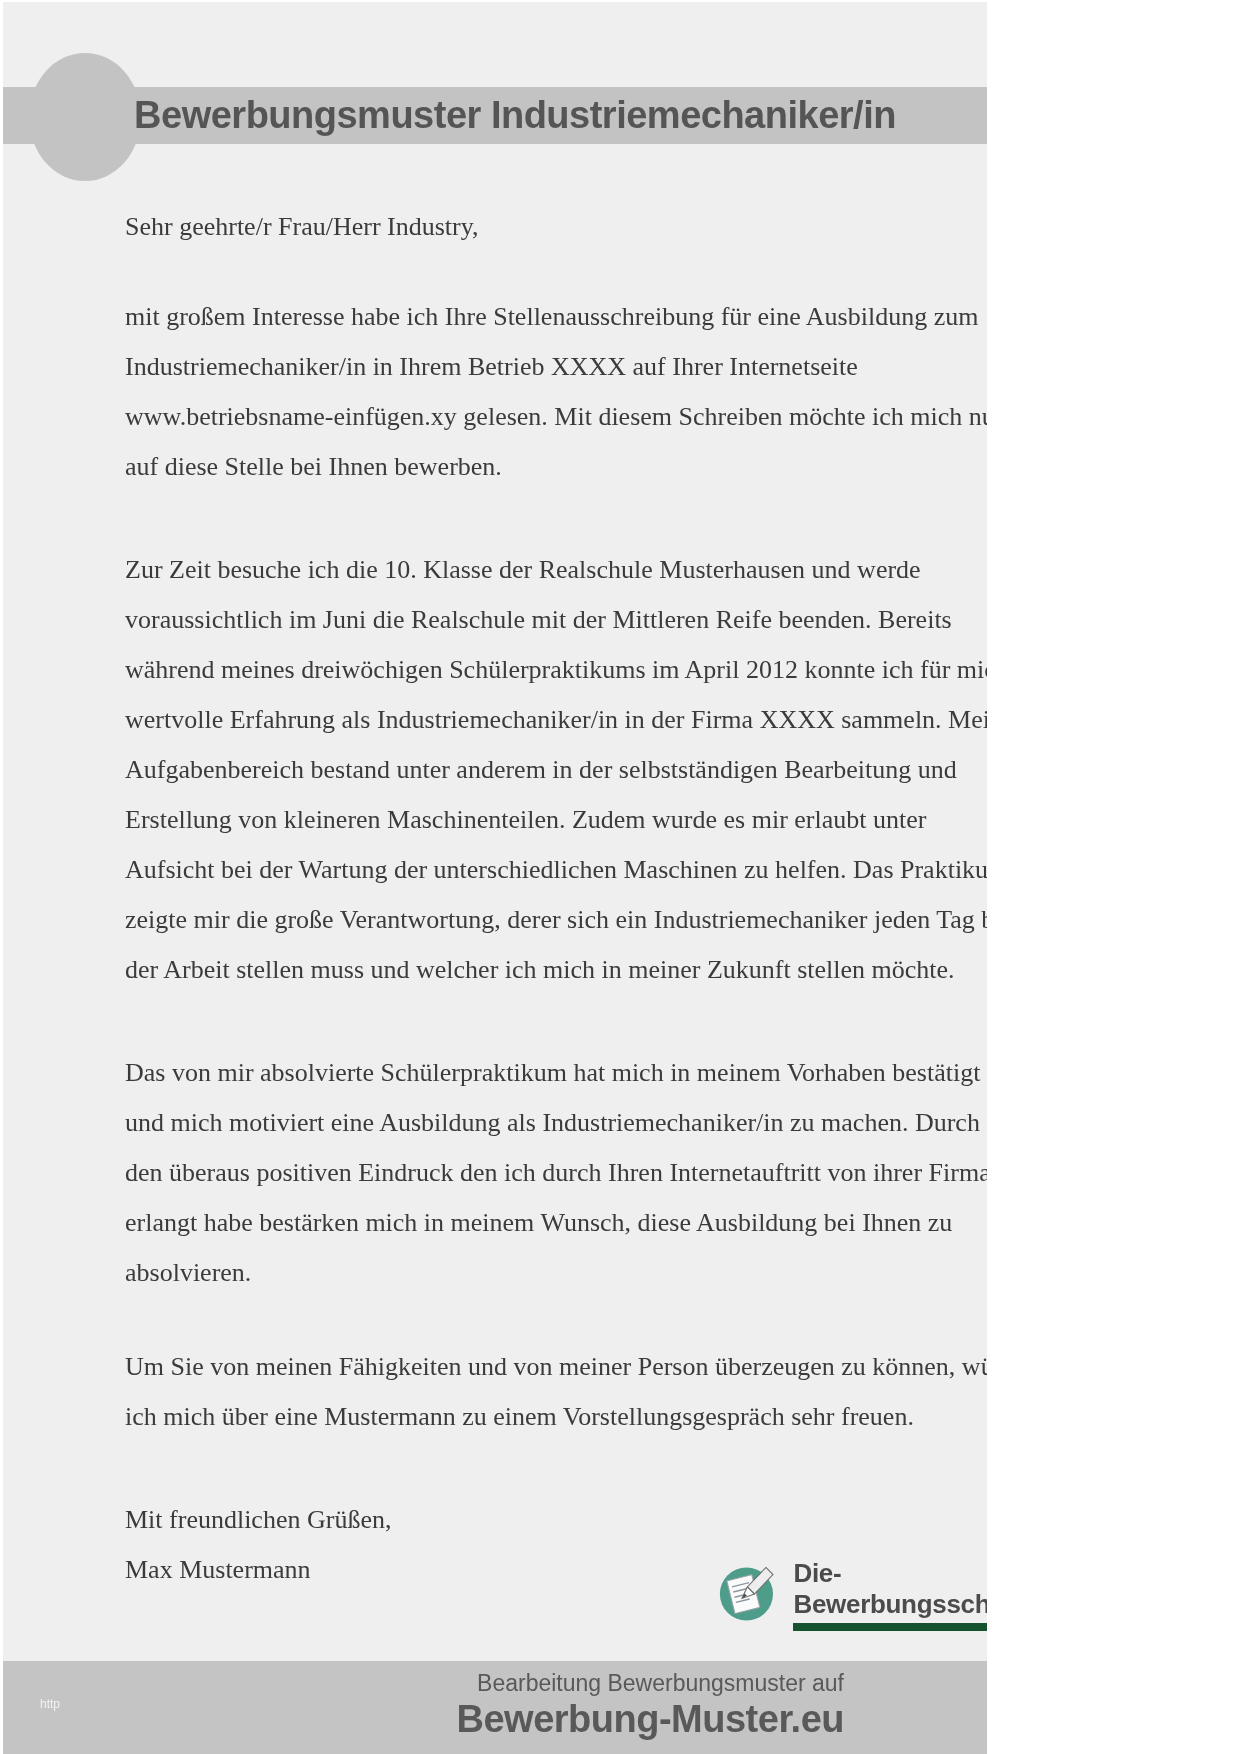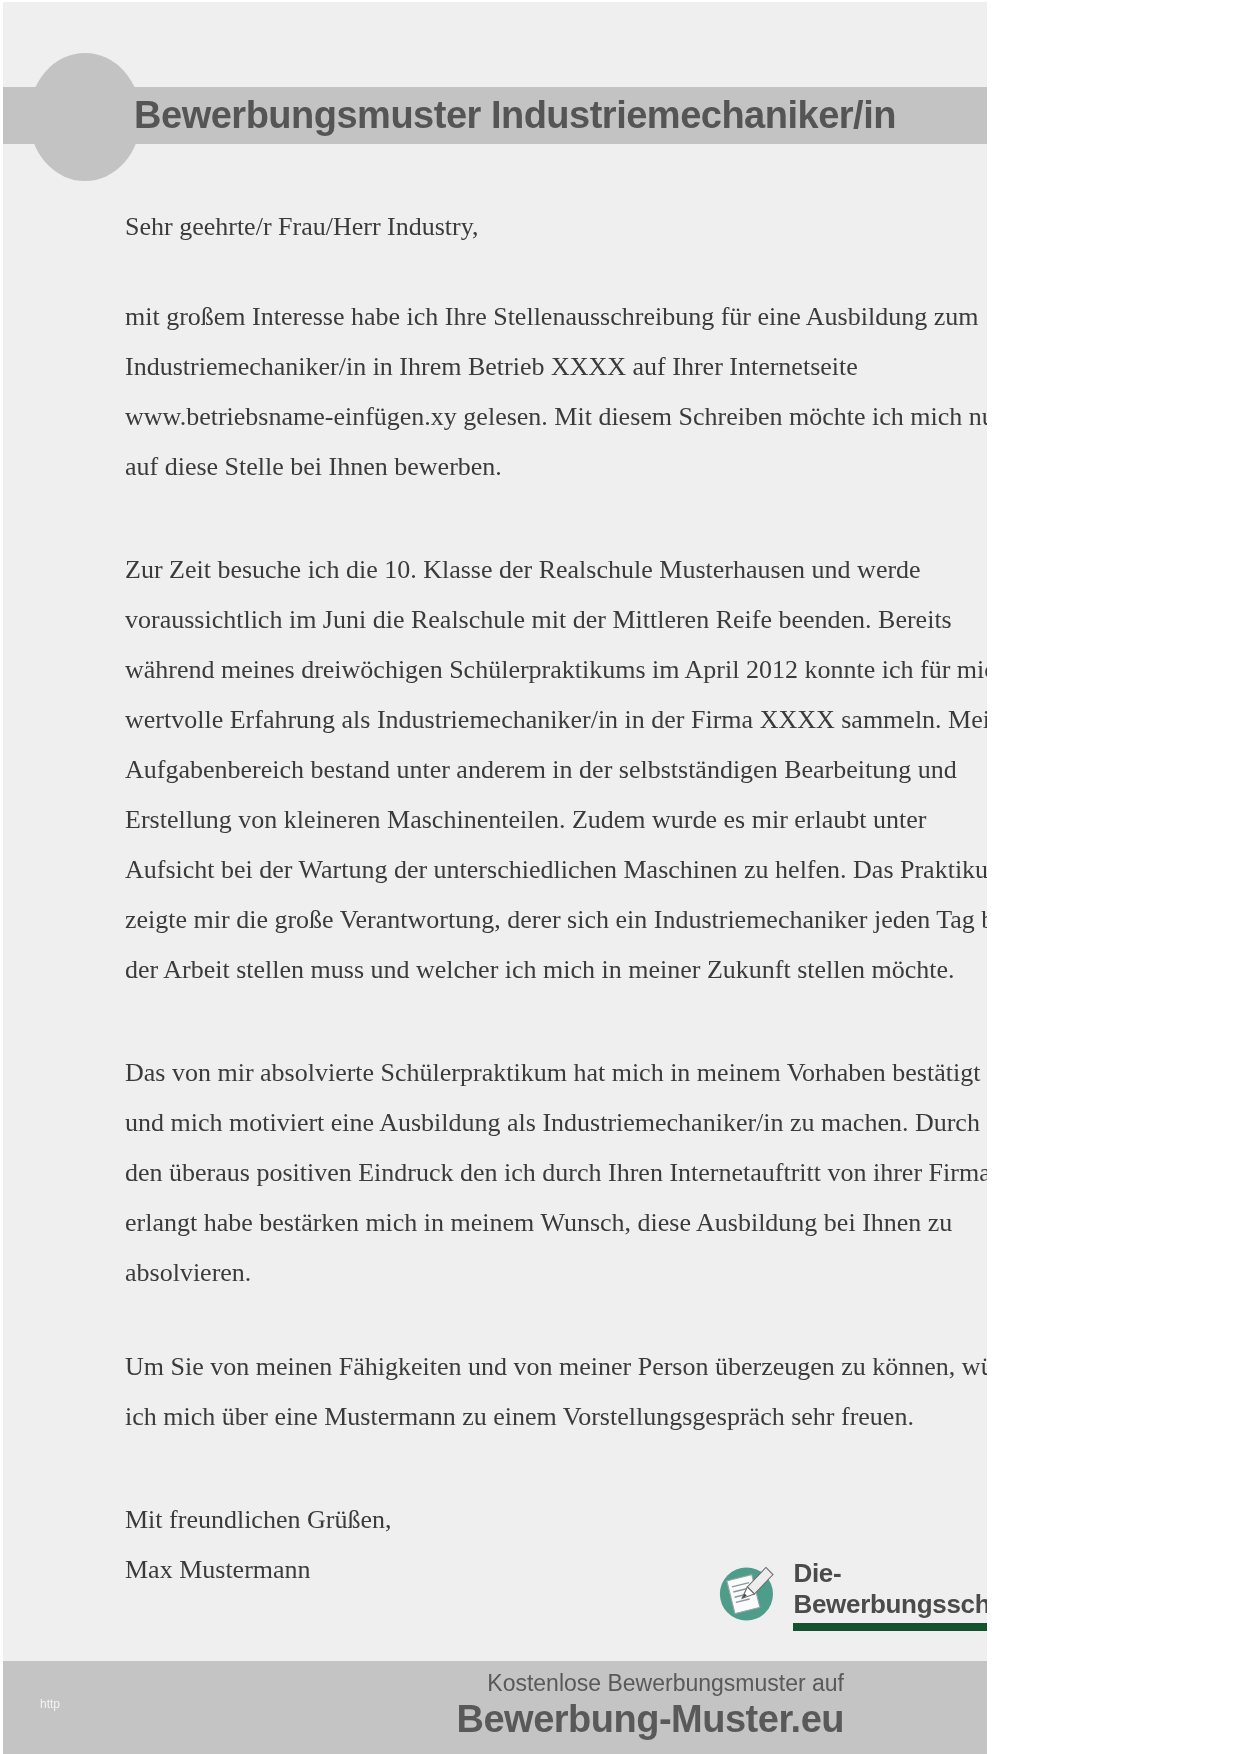--- a/index.html
+++ b/index.html
@@ -147,19 +147,19 @@
           <polygon points="32,24 40,32 26,37" fill="#fdfdfd" stroke="#6d6d6d" stroke-width="1.2"></polygon>
           <polygon points="29,31.5 31.5,34 26,37" fill="#4a4a4a"></polygon>
         </g>
       </svg>
       <a class="rec-link">Die-Bewerbungsschreiber.de</a>
     </div>
 
     <div class="footer">
       <span class="footer-watermark">http</span>
       <div class="footer-text">
-        <div class="footer-tagline">Kostenlose Bewerbungsmuster auf</div>
+        <div class="footer-tagline">Bearbeitung Bewerbungsmuster auf</div>
         <div class="footer-site">Bewerbung-Muster.eu</div>
       </div>
     </div>
 
   </div>
 </div>
 
 </body></html>

